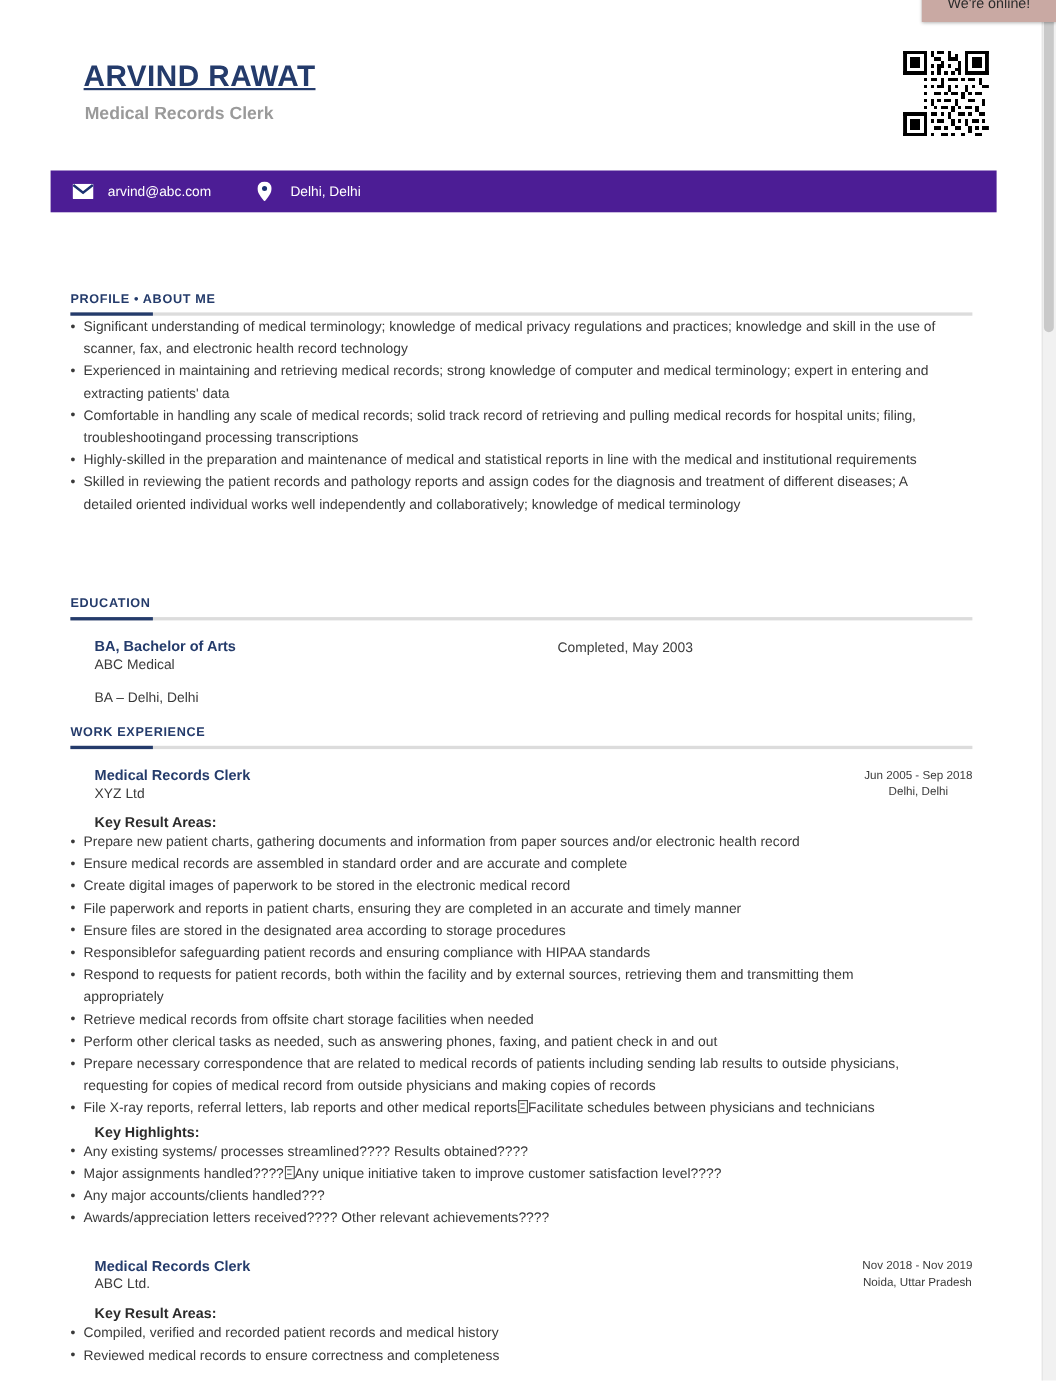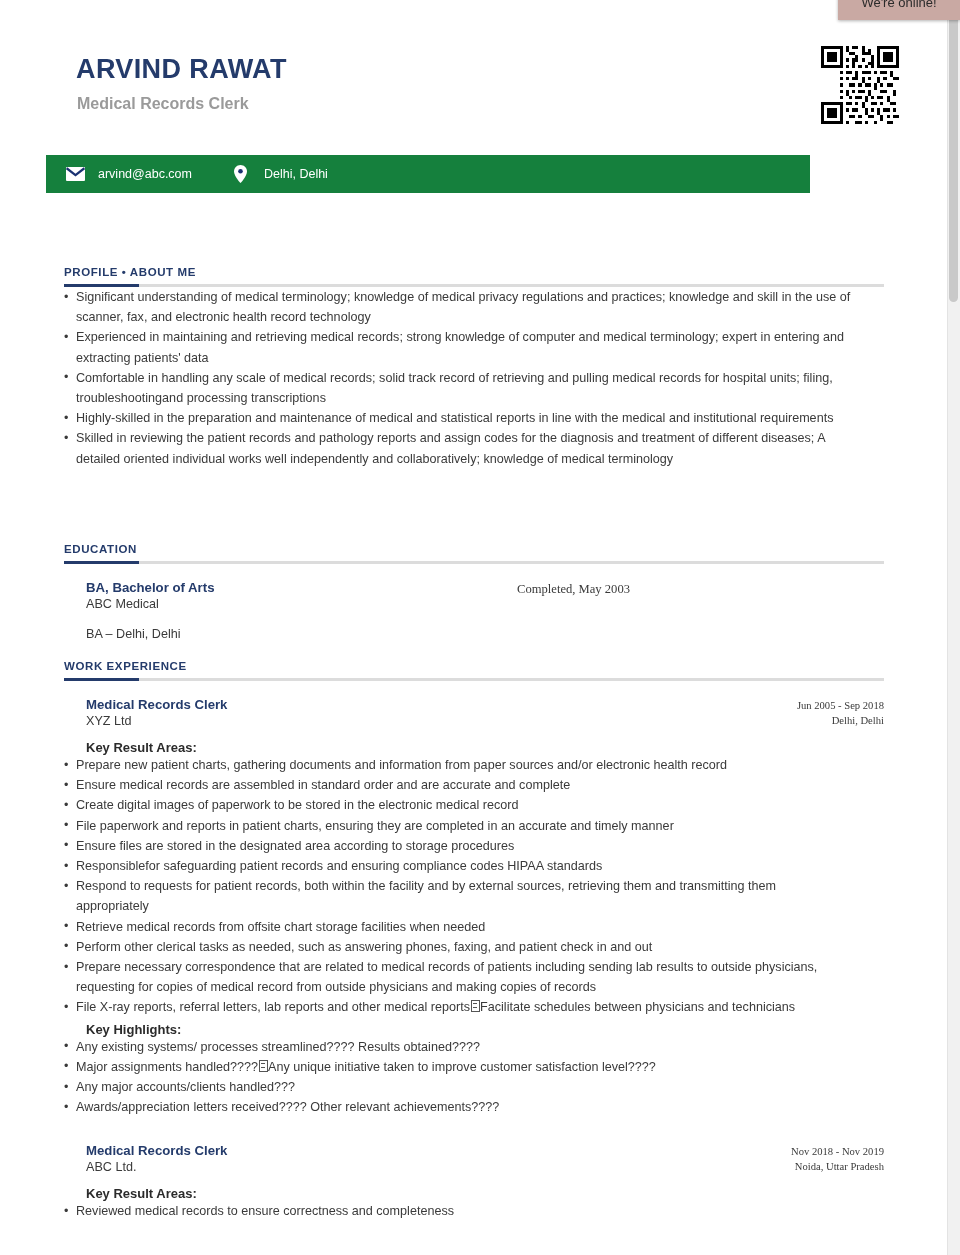--- a/index.html
+++ b/index.html
@@ -73,20 +73,21 @@
   .name {
     position: absolute;
     left: 76px;
     top: 54px;
     font-size: 27px;
     font-weight: bold;
     letter-spacing: 0.4px;
     color: #243b6b;
     margin: 0;
     white-space: nowrap;
+    text-decoration: underline;
   }
   .job-title {
     position: absolute;
     left: 77px;
     top: 95px;
     font-size: 16px;
     font-weight: bold;
     color: #9a9a9a;
     white-space: nowrap;
   }
@@ -97,23 +98,23 @@
     width: 78px;
     height: 78px;
     image-rendering: pixelated;
   }
 
   
   .contact-bar {
     position: absolute;
     left: 46px;
     top: 155px;
-    width: 764px;
+    width: 860px;
     height: 38px;
-    background: #15803d;
+    background: #4c1d95;
     display: flex;
     align-items: center;
   }
   .contact-item {
     display: flex;
     align-items: center;
     color: #ffffff;
     font-size: 12.5px;
     white-space: nowrap;
   }
@@ -206,25 +207,24 @@
   .entry-sub2 {
     font-size: 12.6px;
     color: #3a3a3a;
     margin-top: 16px;
     white-space: nowrap;
   }
   .entry-right {
     position: absolute;
     right: 0;
     top: 0;
-    text-align: right;
+    text-align: center;
     font-size: 12.6px;
     color: #3a3a3a;
     line-height: 16px;
-    font-family: Liberation Serif, serif;
   }
   .entry-right.small {
     font-size: 10.6px;
     line-height: 15px;
     color: #3a3a3a;
   }
   .entry-indent { margin-left: 22px; }
 
   .subhead {
     font-size: 13px;
@@ -447,21 +447,21 @@
         <div>Jun 2005 - Sep 2018</div>
         <div>Delhi, Delhi</div>
       </div>
       <div class="subhead">Key Result Areas:</div>
       <ul class="bullets job-bullets">
         <li>Prepare new patient charts, gathering documents and information from paper sources and/or electronic health record</li>
         <li>Ensure medical records are assembled in standard order and are accurate and complete</li>
         <li>Create digital images of paperwork to be stored in the electronic medical record</li>
         <li>File paperwork and reports in patient charts, ensuring they are completed in an accurate and timely manner</li>
         <li>Ensure files are stored in the designated area according to storage procedures</li>
-        <li>Responsiblefor safeguarding patient records and ensuring compliance codes HIPAA standards</li>
+        <li>Responsiblefor safeguarding patient records and ensuring compliance with HIPAA standards</li>
         <li>Respond to requests for patient records, both within the facility and by external sources, retrieving them and transmitting them appropriately</li>
         <li>Retrieve medical records from offsite chart storage facilities when needed</li>
         <li>Perform other clerical tasks as needed, such as answering phones, faxing, and patient check in and out</li>
         <li>Prepare necessary correspondence that are related to medical records of patients including sending lab results to outside physicians, requesting for copies of medical record from outside physicians and making copies of records</li>
         <li>File X-ray reports, referral letters, lab reports and other medical reports<span class="tofu"></span>Facilitate schedules between physicians and technicians</li>
       </ul>
       <div class="subhead" style="margin-top:4px;">Key Highlights:</div>
       <ul class="bullets job-bullets">
         <li>Any existing systems/ processes streamlined???? Results obtained????</li>
         <li>Major assignments handled????<span class="tofu"></span>Any unique initiative taken to improve customer satisfaction level????</li>
@@ -472,20 +472,21 @@
 
     <div class="entry" style="margin-top:26px;">
       <div class="entry-title entry-indent">Medical Records Clerk</div>
       <div class="entry-sub entry-indent">ABC Ltd.</div>
       <div class="entry-right small" style="top:1px;">
         <div>Nov 2018 - Nov 2019</div>
         <div>Noida, Uttar Pradesh</div>
       </div>
       <div class="subhead">Key Result Areas:</div>
       <ul class="bullets job-bullets">
+        <li>Compiled, verified and recorded patient records and medical history</li>
         <li>Reviewed medical records to ensure correctness and completeness</li>
       </ul>
     </div>
   </div>
 
   <div class="clip-fade"></div>
 </div>
 
 <div class="scroll-gutter">
   <div class="scroll-thumb"></div>

